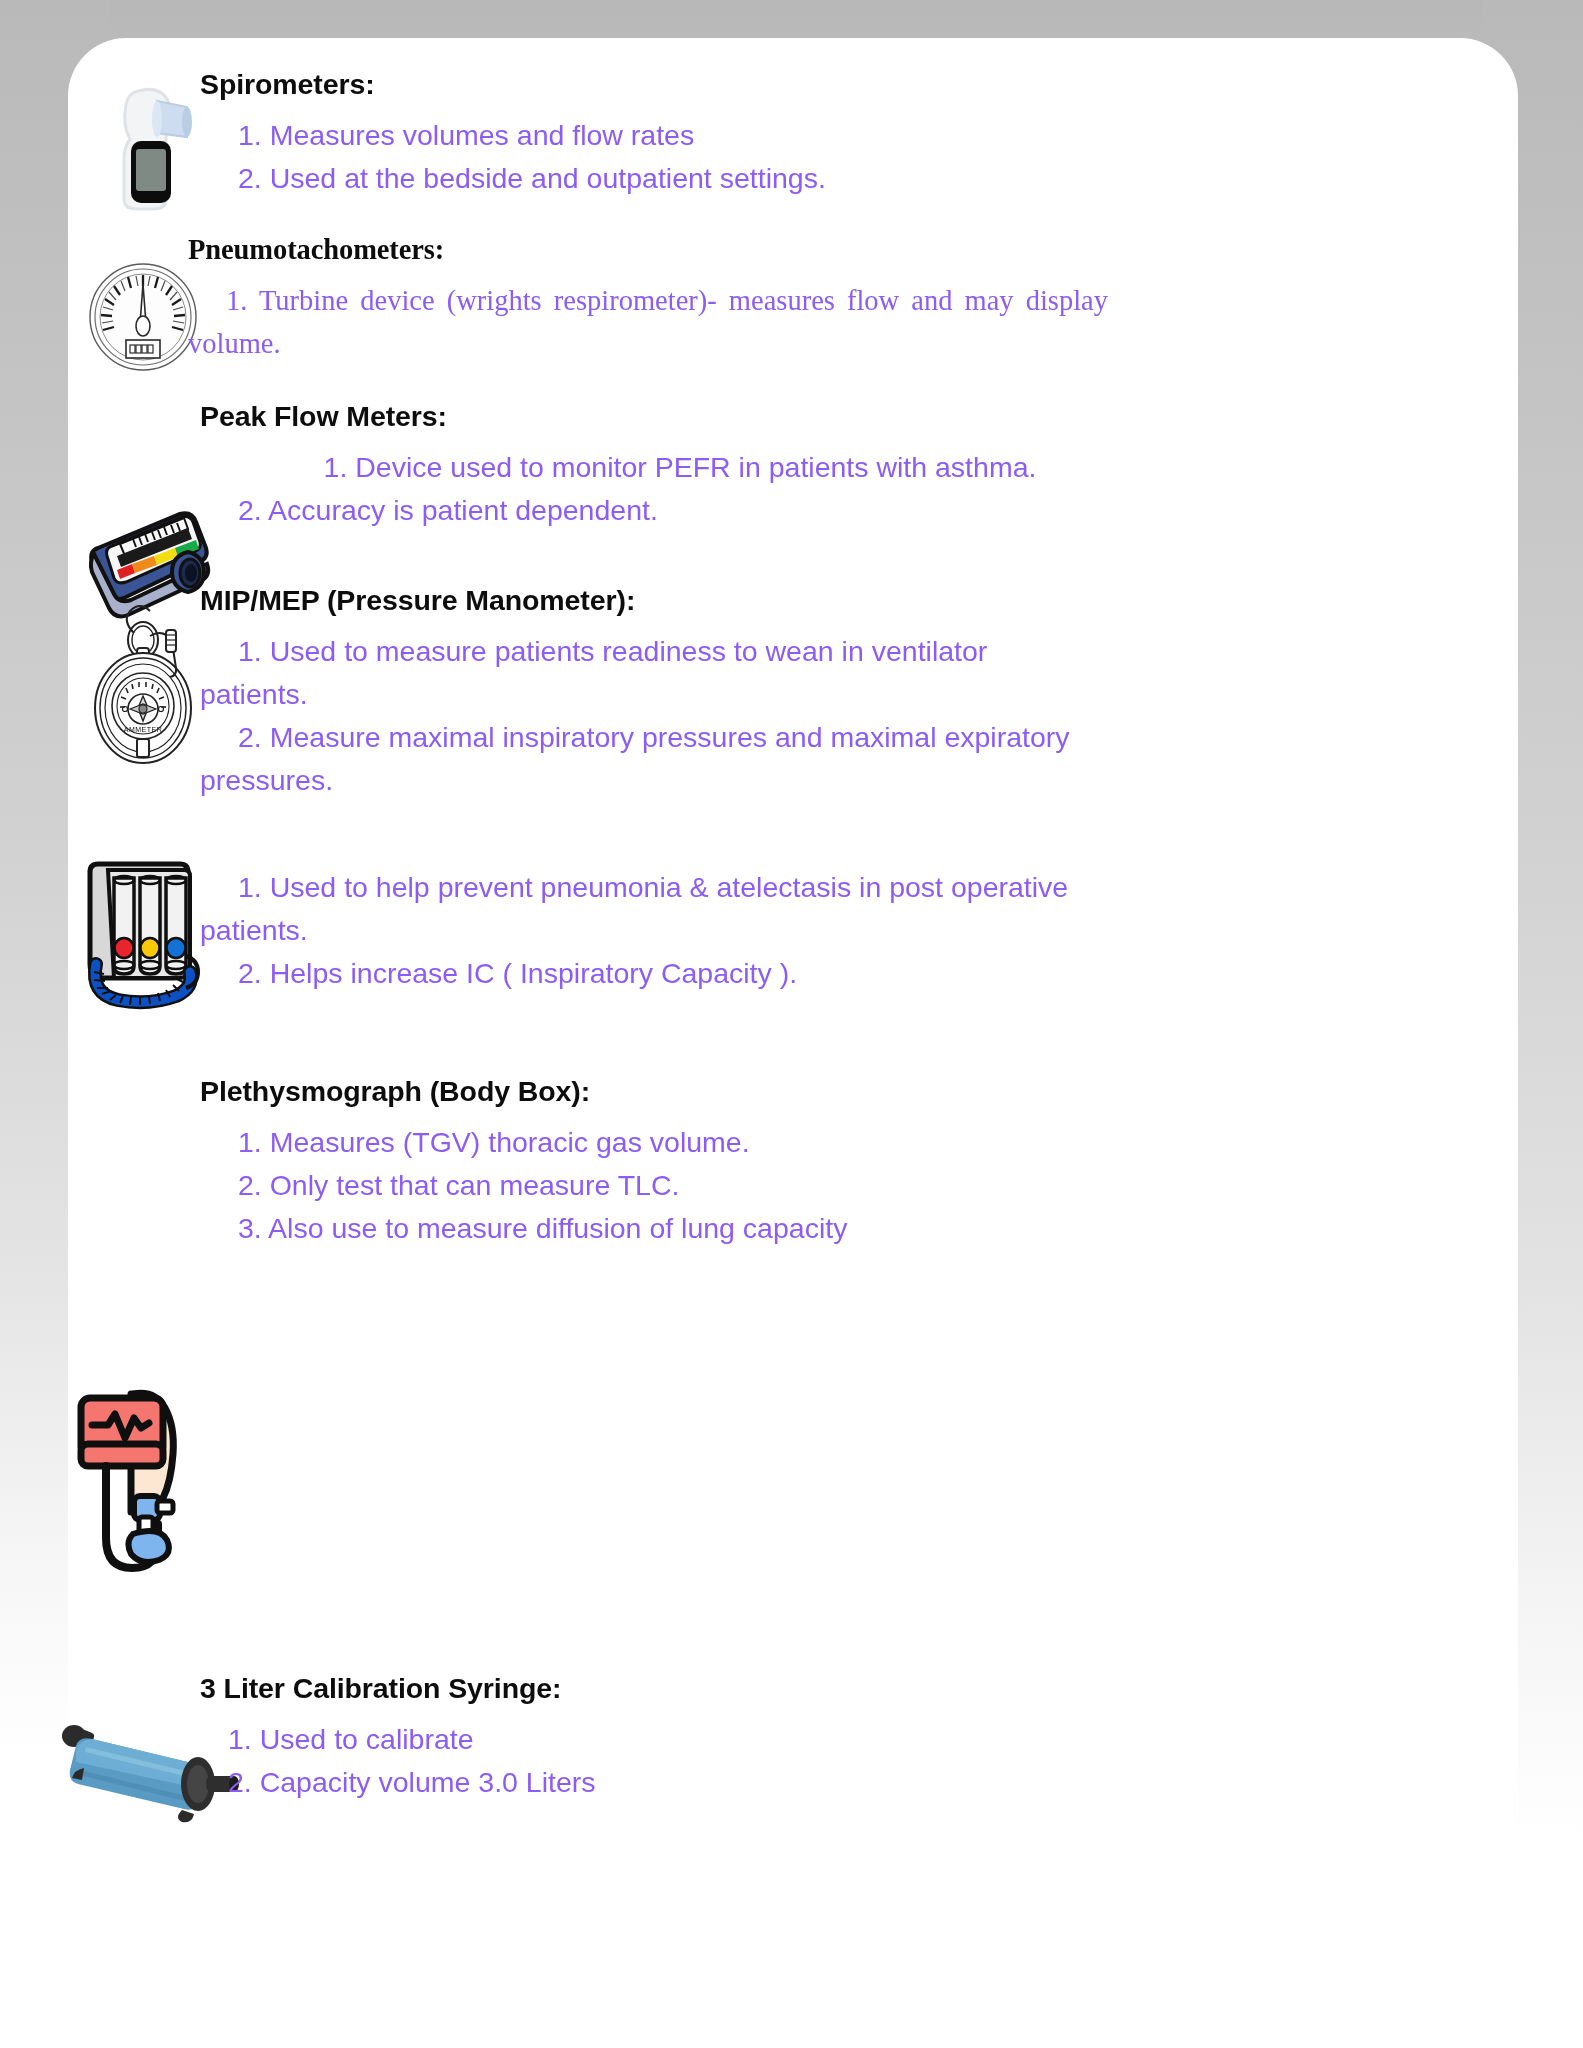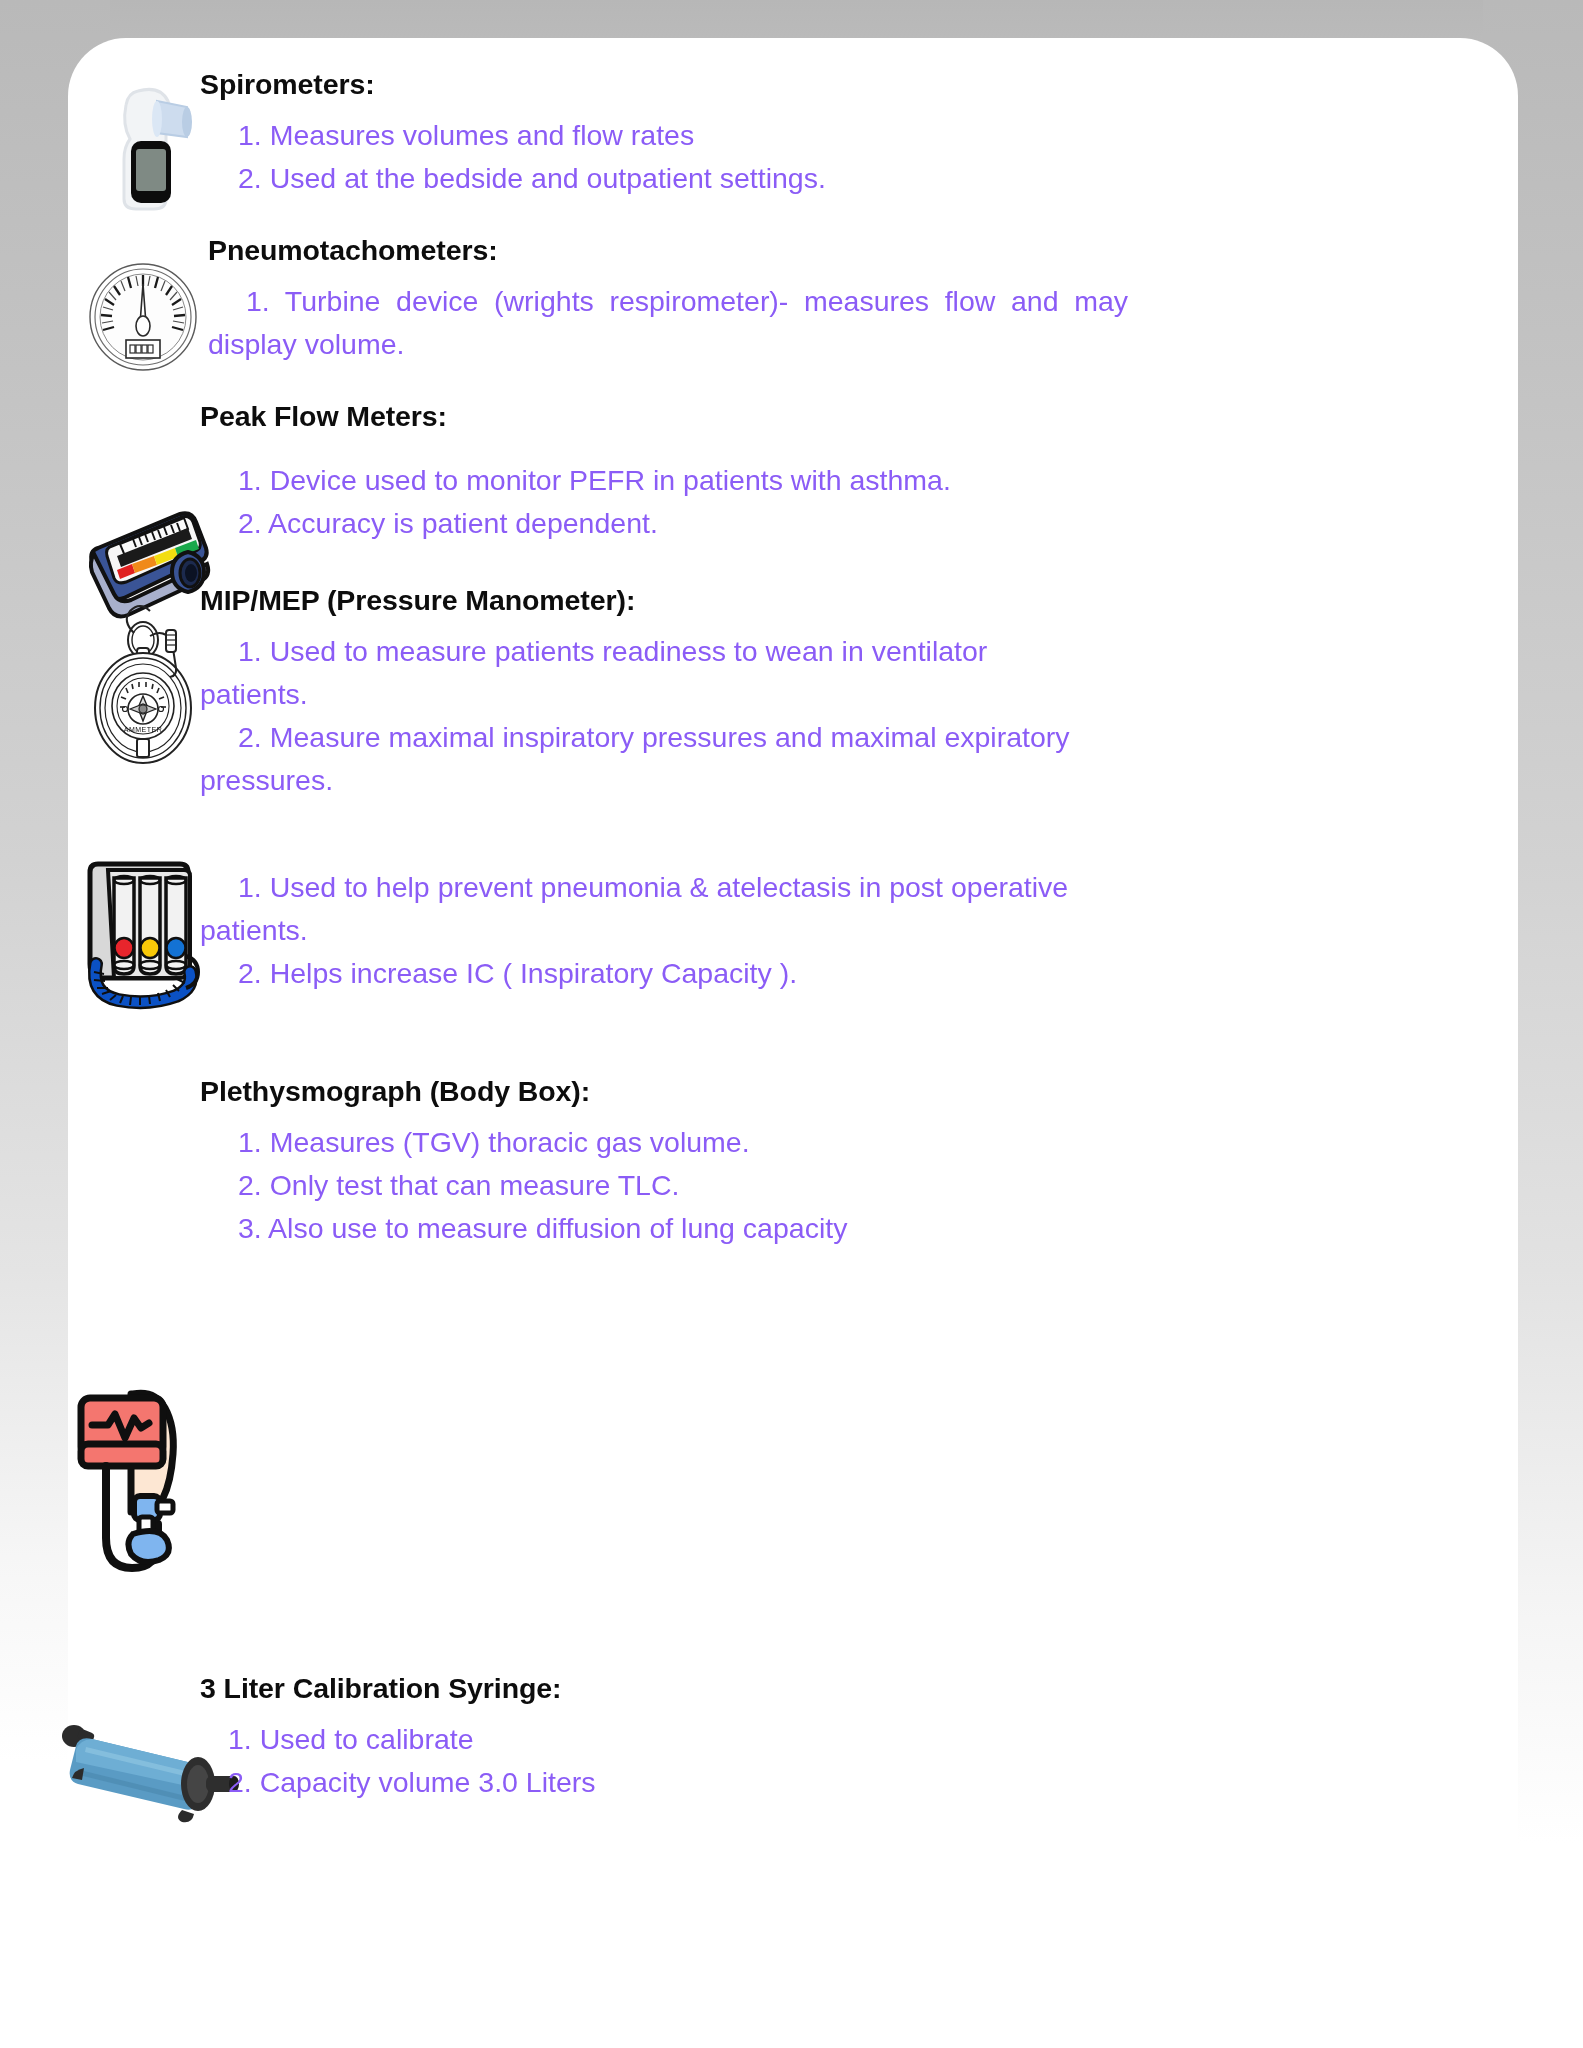--- a/index.html
+++ b/index.html
@@ -115,21 +115,21 @@
       <ellipse cx="55" cy="64" rx="7" ry="10" fill="#ffffff" stroke="#2a2a2a" stroke-width="1.6"></ellipse>
       <rect x="38" y="78" width="34" height="18" fill="#ffffff" stroke="#2a2a2a" stroke-width="1.6"></rect>
       <g fill="none" stroke="#2a2a2a" stroke-width="1.2">
         <rect x="42" y="83" width="5" height="8"></rect>
         <rect x="48" y="83" width="5" height="8"></rect>
         <rect x="54" y="83" width="5" height="8"></rect>
         <rect x="60" y="83" width="5" height="8"></rect>
       </g>
     </svg>
   </div>
-  <div class="section" style="left:208px; top:234px;">
+  <div class="section" style="left:188px; top:234px;font-family:Liberation Serif, serif;">
     <div class="heading">Pneumotachometers:</div>
     <div class="para just" style="margin-top:13px; width:920px;"><span class="indent"></span><span>1.  Turbine device (wrights respirometer)- measures flow and may display volume.</span></div>
   </div>
 
   <div class="icon" style="left:62px; top:512px;">
     <svg width="152" height="110" viewBox="0 0 152 110">
       <path d="M36 36 L118 2 q12 -3 16 8 l10 26 q3 10 -7 14 L62 86 q-12 4 -17 -7 L30 50 q-3 -11 6 -14 z" fill="#3a5496" stroke="#111111" stroke-width="4"></path>
       <path d="M32 42 L52 82 q5 10 17 6 L145 52 q4 12 -6 17 L66 103 q-13 5 -19 -7 L30 60 q-3 -10 2 -18 z" fill="#a8b0cc" stroke="#111111" stroke-width="4"></path>
       <path d="M50 34 L120 5 q8 -2 11 5 l7 20 q2 7 -6 10 L64 70 q-9 3 -12 -4 L45 44 q-2 -8 5 -10 z" fill="#f7f7f7" stroke="#111111" stroke-width="3"></path>
       <path d="M58 32 L122 6 l4 11 L63 44 z" fill="#fafafa" stroke="#111111" stroke-width="2"></path>
@@ -148,21 +148,21 @@
       <path d="M70 52 L92 44 l3 9 L73 61 z" fill="#f08a1a"></path>
       <path d="M92 44 L113 36 l3 9 L95 53 z" fill="#f2dd10"></path>
       <path d="M113 36 L134 28 l3 9 L116 45 z" fill="#19a84a"></path>
       <path d="M126 40 q16 4 16 20 q0 16 -16 20 q-16 -4 -16 -20 q0 -16 16 -20 z" fill="#3a5496" stroke="#111111" stroke-width="4"></path>
       <ellipse cx="128" cy="61" rx="10" ry="14" fill="#1c2a4e" stroke="#111111" stroke-width="3"></ellipse>
       <ellipse cx="129" cy="61" rx="6" ry="9" fill="#0b1223"></ellipse>
     </svg>
   </div>
   <div class="section" style="left:200px; top:400px;">
     <div class="heading">Peak Flow Meters:</div>
-    <div class="para" style="margin-top:26px;"><span class="indent"></span><span>1. Device used to monitor PEFR in patients with asthma.</span></div>
+    <div class="para" style="margin-top:13px;text-align:center;"><span class="indent"></span><span>1. Device used to monitor PEFR in patients with asthma.</span></div>
     <div class="para"><span class="indent"></span><span>2. Accuracy is patient dependent.</span></div>
   </div>
 
   <div class="icon" style="left:88px; top:608px;">
     <svg width="120" height="160" viewBox="0 0 120 160">
       <ellipse cx="55" cy="32" rx="15" ry="18" fill="none" stroke="#222" stroke-width="2"></ellipse>
       <ellipse cx="55" cy="32" rx="11" ry="14" fill="none" stroke="#222" stroke-width="1.4"></ellipse>
       <rect x="49" y="40" width="12" height="18" rx="3" fill="#fff" stroke="#222" stroke-width="2"></rect>
       <ellipse cx="55" cy="100" rx="48" ry="55" fill="#fff" stroke="#222" stroke-width="2"></ellipse>
       <ellipse cx="55" cy="100" rx="43" ry="50" fill="#fff" stroke="#222" stroke-width="1.4"></ellipse>

